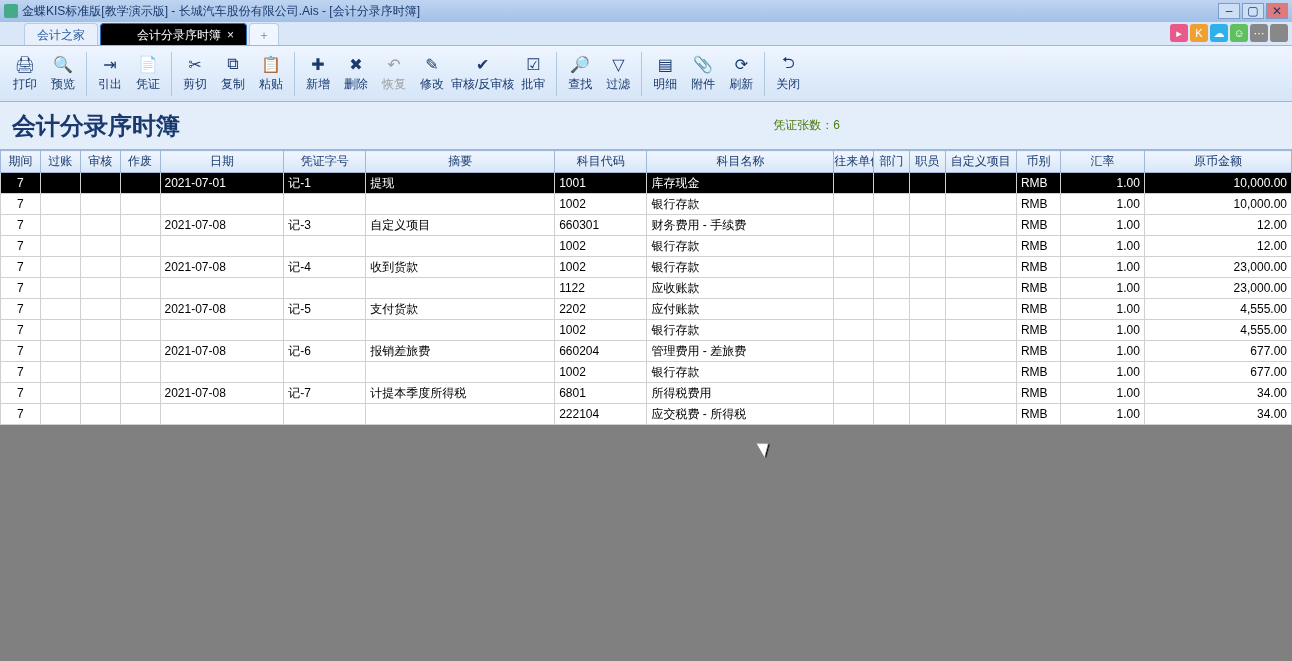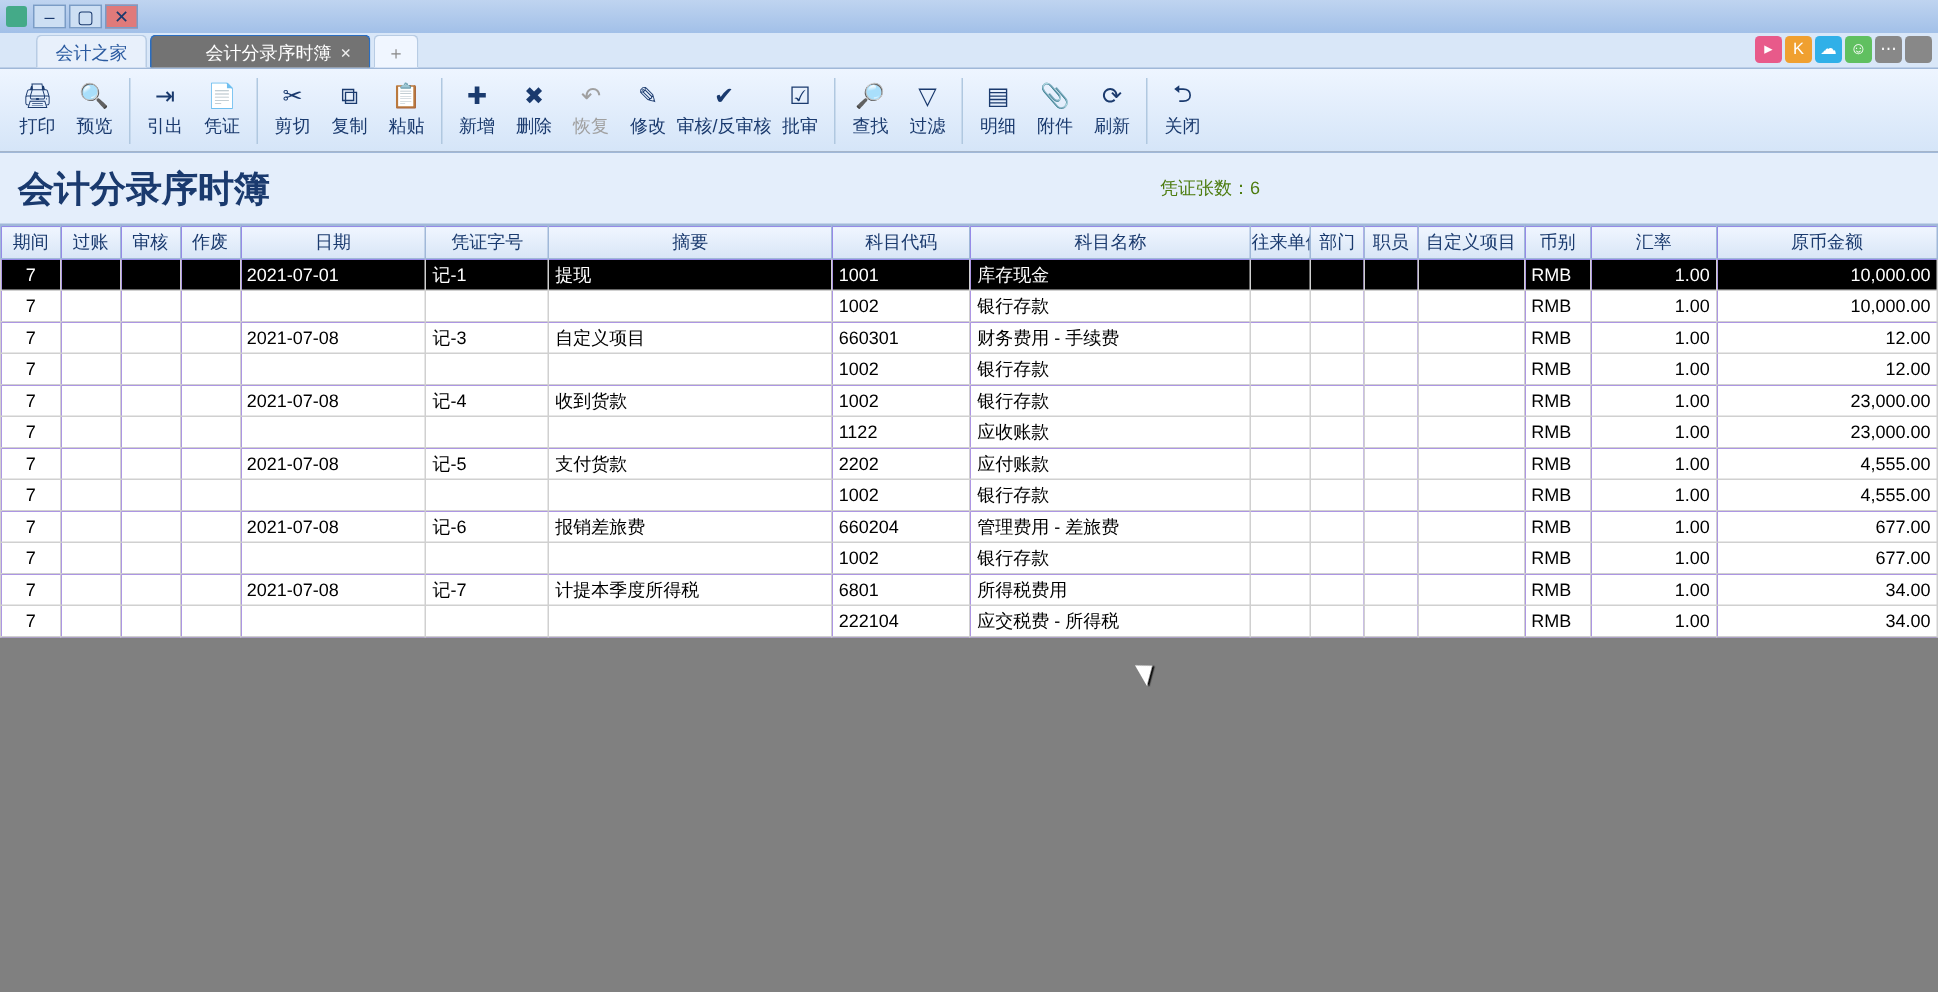--- a/index.html
+++ b/index.html
@@ -9,52 +9,53 @@
 .titlebar .app-icon { width: 14px; height: 14px; background: #4a8; border-radius: 2px; margin-right: 4px; display:inline-block; }
 .titlebar .title-text { flex: 1; }
 .menubar { display: flex; gap: 6px; margin-right: 8px; }
 .menubar span { cursor: pointer; padding: 0 2px; }
 .winbtns { display: flex; gap: 2px; }
 .winbtns div { width: 22px; height: 16px; background: #cddff3; border: 1px solid #7a9cc6; text-align: center; line-height: 14px; cursor: pointer; }
 .winbtns .close { background: #e07a7a; }
 
 .tabbar { height: 24px; background: #d9e7f8; display: flex; align-items: flex-end; padding-left: 24px; border-bottom: 1px solid #a0b8d8; position: relative;}
 .tab { height: 22px; padding: 0 12px; background: #e8f0fb; border: 1px solid #b8cce4; border-bottom: none; border-radius: 4px 4px 0 0; line-height: 22px; margin-right: 2px; color: #2a5aa0; cursor: pointer; }
-.tab.active { background: #737373; color: #fff; border-color: #2a6dc0; padding-left: 36px; }
+.tab.active { background: #000000; color: #fff; border-color: #2a6dc0; padding-left: 36px; }
 .tab .tab-close { margin-left: 6px; color: #eee; }
 .tab.add { padding: 0 8px; color: #888; background:#f0f6ff;}
 .tray { position: absolute; right: 4px; top: 2px; display: flex; gap: 2px; }
 .tray div { width: 18px; height: 18px; border-radius: 3px; text-align: center; line-height: 18px; color: #fff; cursor:pointer; font-size:11px;}
 
 .toolbar { height: 56px; background: linear-gradient(#eef5ff, #d5e5f8); display: flex; align-items: center; padding: 0 6px; border-bottom: 1px solid #a0b8d8; }
 .tbtn { display: flex; flex-direction: column; align-items: center; justify-content: center; min-width: 38px; height: 52px; cursor: pointer; color: #1a3a6e; }
 .tbtn.disabled { color: #a0a0a0; }
 .tbtn .ico { width: 20px; height: 20px; margin-bottom: 2px; display:flex; align-items:center; justify-content:center; font-size:16px;}
 .tsep { width: 1px; height: 44px; background: #b0c8e0; margin: 0 4px; }
 
 .page-header { height: 48px; background: #e4eefb; display: flex; align-items: center; padding: 0 12px; border-bottom: 1px solid #a0b8d8; }
 .page-title { font-size: 24px; font-weight: bold; color: #1a3a6e; flex: 1; font-family: SimSun, serif;}
 .voucher-count { color: #4d7c0f; margin-right: 440px; }
 
 .grid-wrap { height: calc(661px - 22px - 24px - 56px - 48px); overflow: hidden; background: #808080; }
-table.grid { width: 100%; border-collapse: collapse; background: #8b5cf6; table-layout: fixed; }
+table.grid { width: 100%; border-collapse: collapse; background: #86efac; table-layout: fixed; }
 .grid th { background: linear-gradient(#f0f6ff, #d8e6f6); border: 1px solid #a0b8d8; height: 22px; font-weight: normal; color: #1a3a6e; overflow: hidden; white-space: nowrap; text-align:center;}
 .grid td { border: 1px solid #d0d0d0; height: 21px; padding: 0 4px; overflow: hidden; white-space: nowrap; background:#fff;}
 .grid tr.sel td { background: #000; color: #fff; }
 .grid td.r { text-align: right; }
 .grid td.c { text-align: center; }
 
 .cursor-arrow { position: absolute; left: 760px; top: 440px; width: 14px; height: 20px; pointer-events: none; }
 .cursor-arrow::before { content: ""; position: absolute; border-left: 10px solid #fff; border-top: 6px solid transparent; border-bottom: 10px solid transparent; transform: rotate(-30deg); filter: drop-shadow(1px 1px 0 #000);}
 </style>
 </head>
 <body>
 
 <div class="titlebar">
   <span class="app-icon"></span>
+  <span class="title-text">金蝶KIS标准版[教学演示版] - 长城汽车股份有限公司.Ais - [会计分录序时簿]</span>
   <div class="winbtns">
     <div>–</div>
     <div>▢</div>
     <div class="close">✕</div>
   </div>
 </div>
 
 <div class="tabbar">
   <div id="tabs-host" style="display: flex;">
       <div class="tab">会计之家</div>

